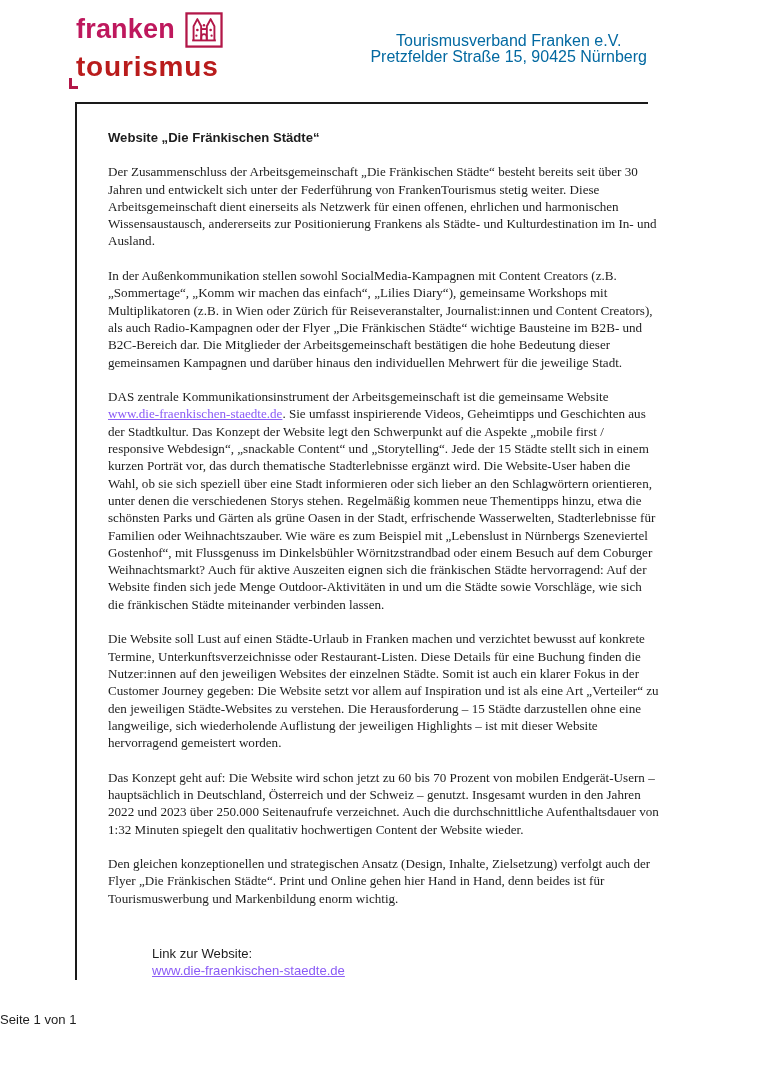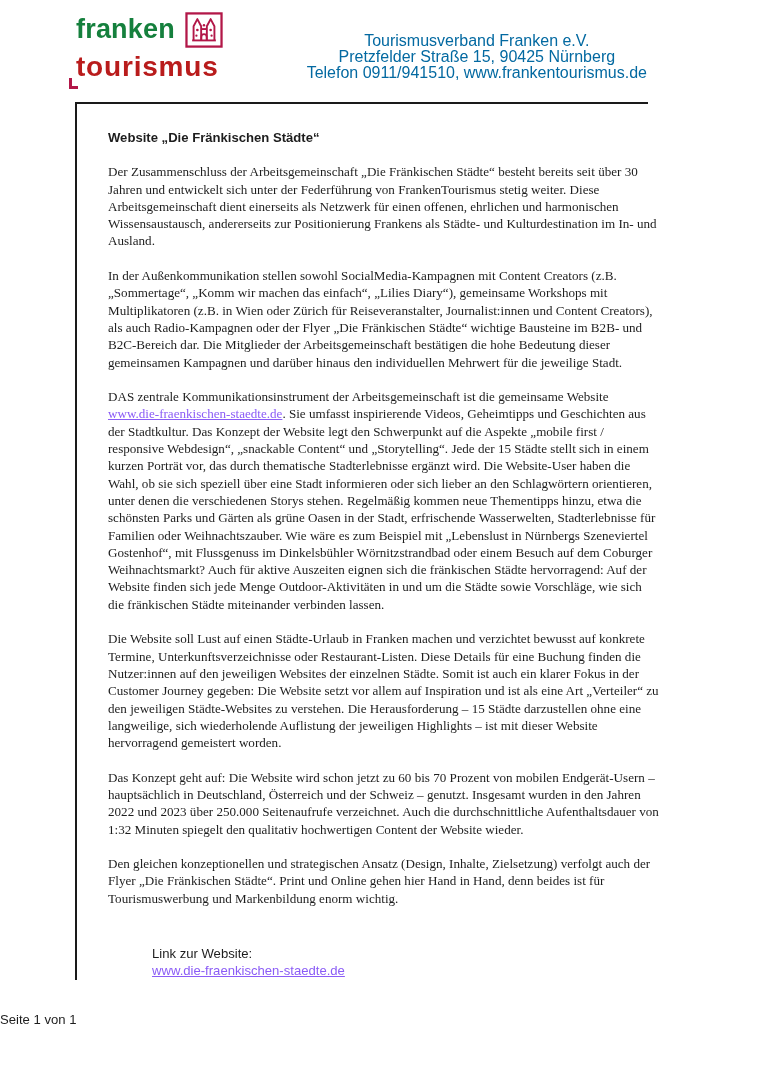--- a/index.html
+++ b/index.html
@@ -10,21 +10,21 @@
     color:#1d1d1d;
     position:relative;
     overflow:hidden;
   }
   .page{position:absolute;inset:0;}
 
   
   .logo{position:absolute;left:76px;top:14px;}
   .logo-row1{display:flex;align-items:flex-start;}
   .logo-franken{
-    font-size:27px;font-weight:bold;color:#15803d;
+    font-size:27px;font-weight:bold;color:#be185d;
     line-height:30px;letter-spacing:0.2px;
   }
   .logo-castle{margin-left:10px;margin-top:-2px;display:inline-block;}
   .logo-tourismus{
     font-size:28px;color:#b91c1c;line-height:30px;
     letter-spacing:0.8px;margin-top:0px;font-weight:700;
   }
   .logo-corner{
     position:absolute;left:-7px;top:64px;
     width:6px;height:8px;
@@ -89,21 +89,20 @@
         </svg>
       </span>
     </div>
     <div class="logo-tourismus">tourismus</div>
     <div class="logo-corner"></div>
   </div>
 
   <div class="address">
     <div>Tourismusverband Franken e.V.</div>
     <div>Pretzfelder Straße 15, 90425 Nürnberg</div>
-    <div>Telefon 0911/941510, www.frankentourismus.de</div>
   </div>
 
   <div class="frame"></div>
 
   <main class="content">
     <h1>Website „Die Fränkischen Städte“</h1>
 
     <p>Der Zusammenschluss der Arbeitsgemeinschaft „Die Fränkischen Städte“ besteht bereits seit über 30 Jahren und entwickelt sich unter der Federführung von FrankenTourismus stetig weiter. Diese Arbeitsgemeinschaft dient einerseits als Netzwerk für einen offenen, ehrlichen und harmonischen Wissensaustausch, andererseits zur Positionierung Frankens als Städte- und Kulturdestination im In- und Ausland.</p>
 
     <p>In der Außenkommunikation stellen sowohl SocialMedia-Kampagnen mit Content Creators (z.B. „Sommertage“, „Komm wir machen das einfach“, „Lilies Diary“), gemeinsame Workshops mit Multiplikatoren (z.B. in Wien oder Zürich für Reiseveranstalter, Journalist:innen und Content Creators), als auch Radio-Kampagnen oder der Flyer „Die Fränkischen Städte“ wichtige Bausteine im B2B- und B2C-Bereich dar. Die Mitglieder der Arbeitsgemeinschaft bestätigen die hohe Bedeutung dieser gemeinsamen Kampagnen und darüber hinaus den individuellen Mehrwert für die jeweilige Stadt.</p>

